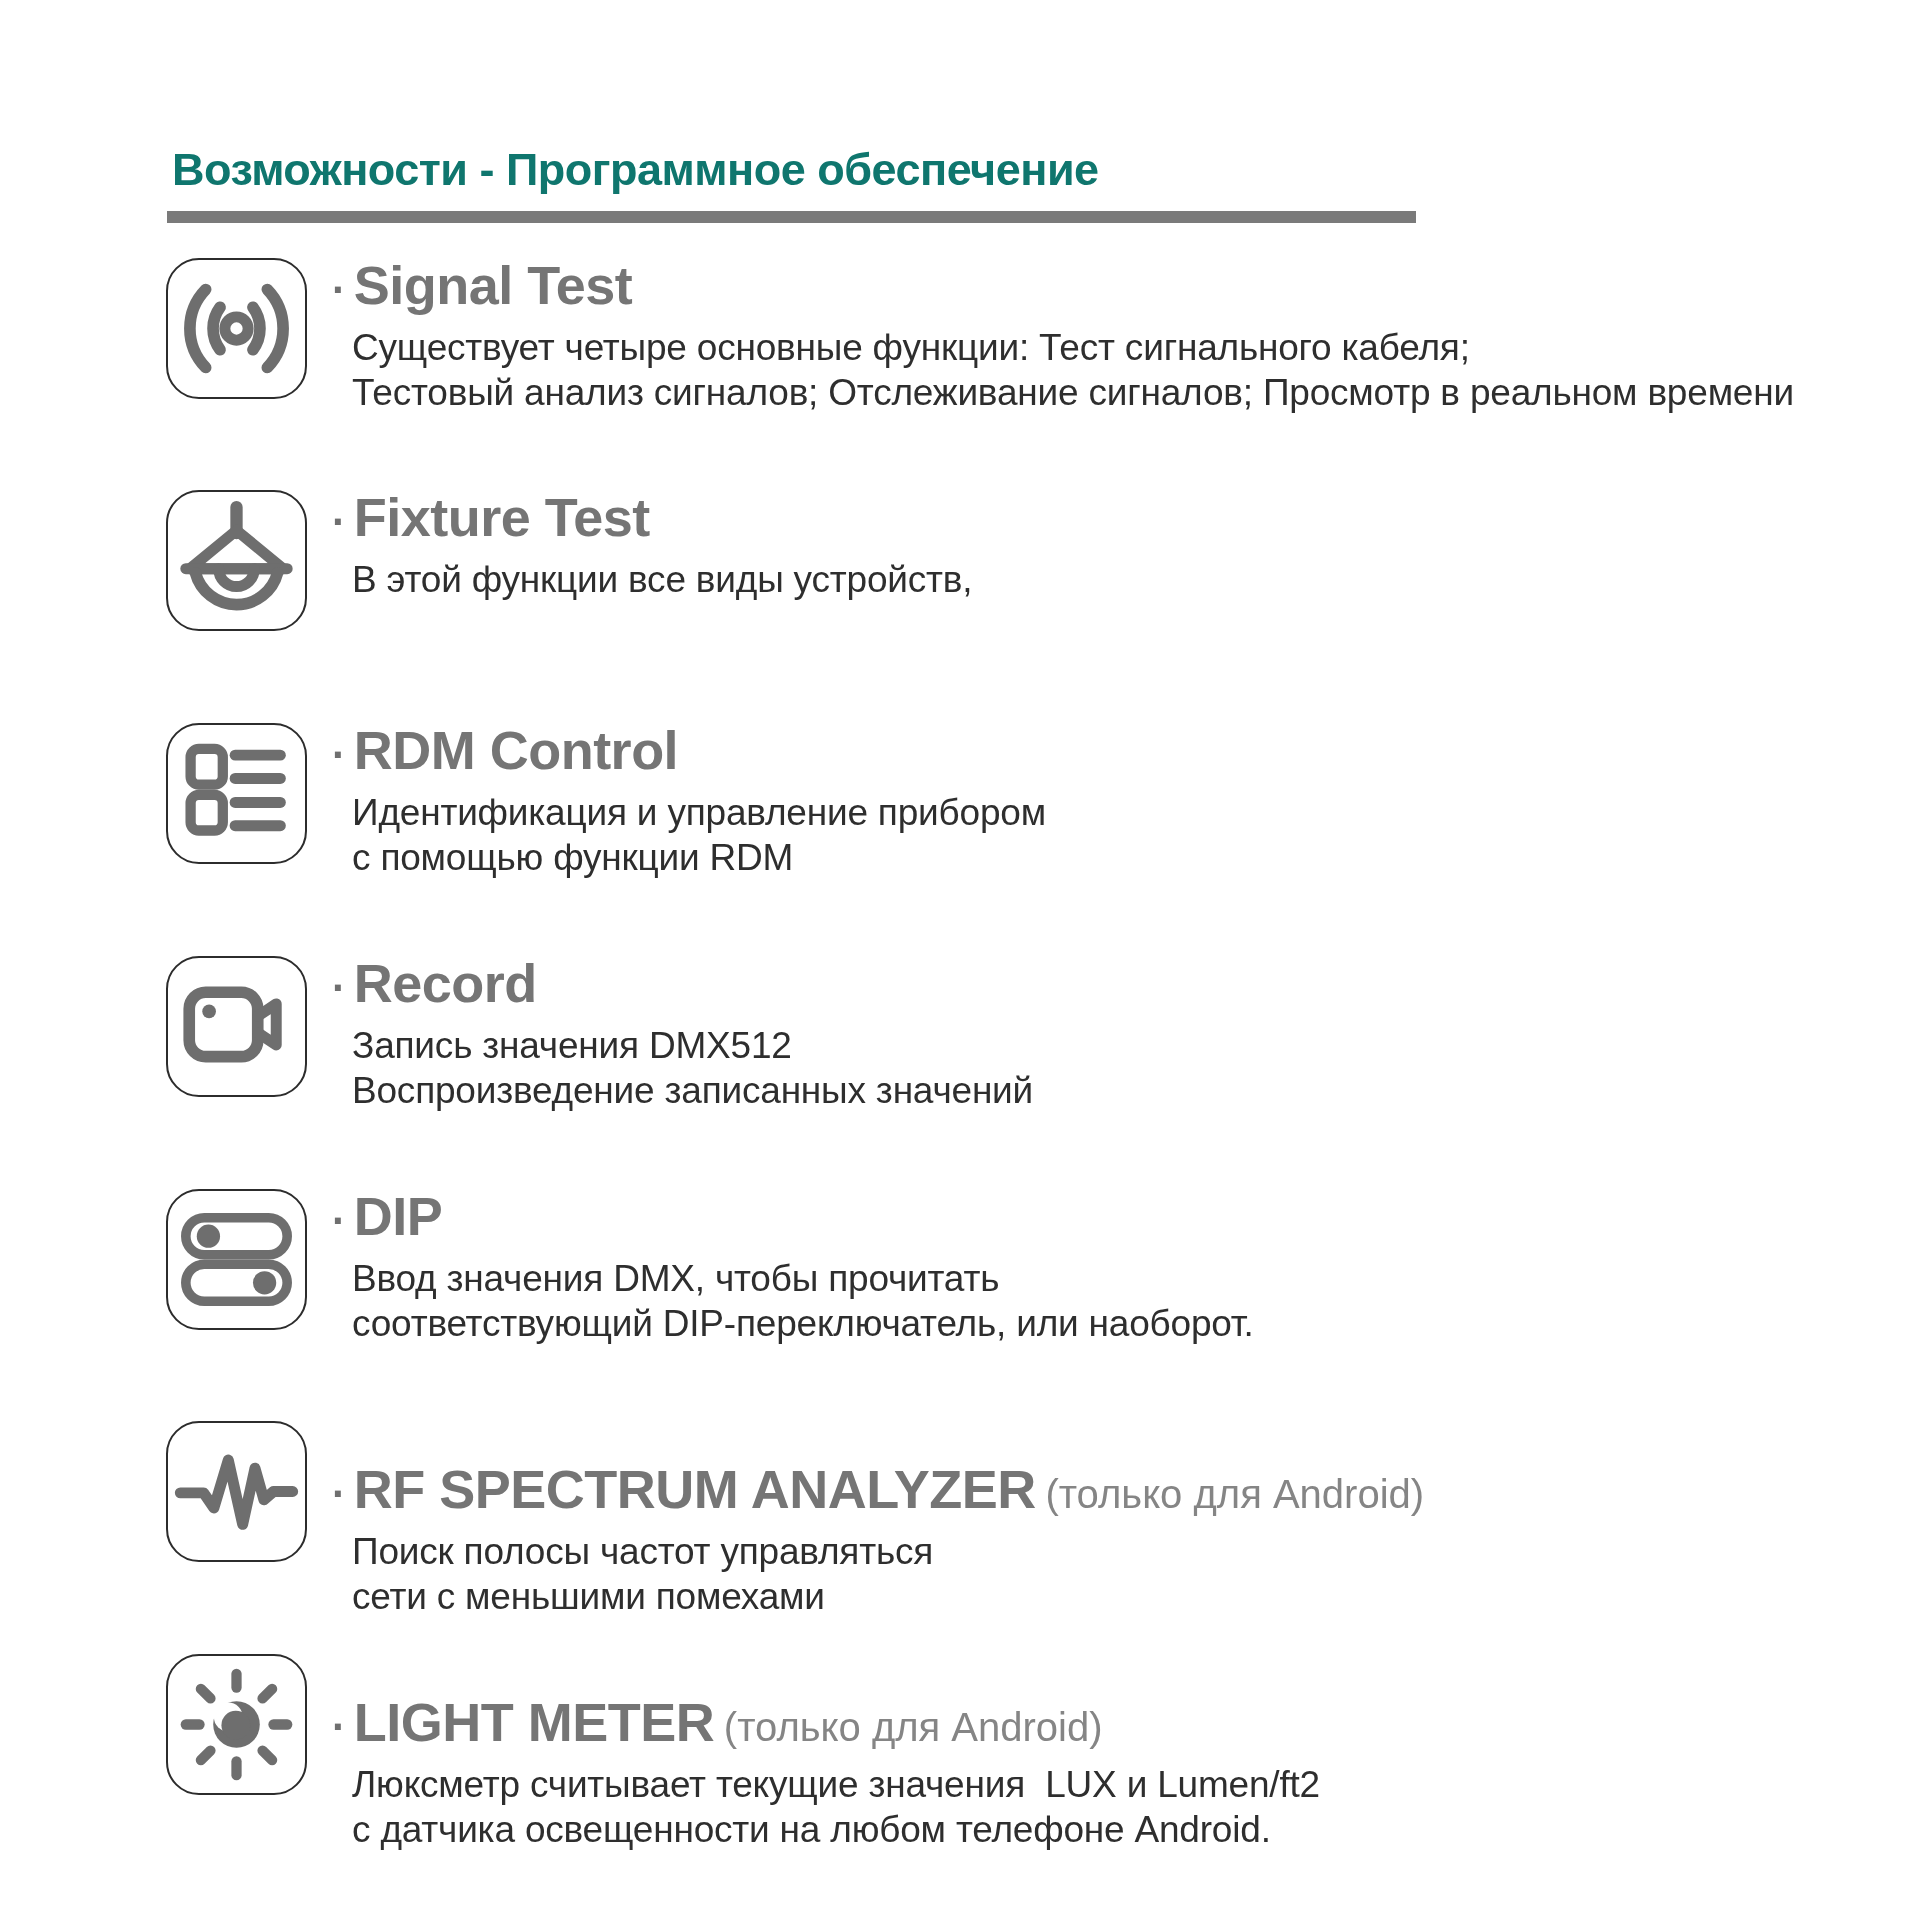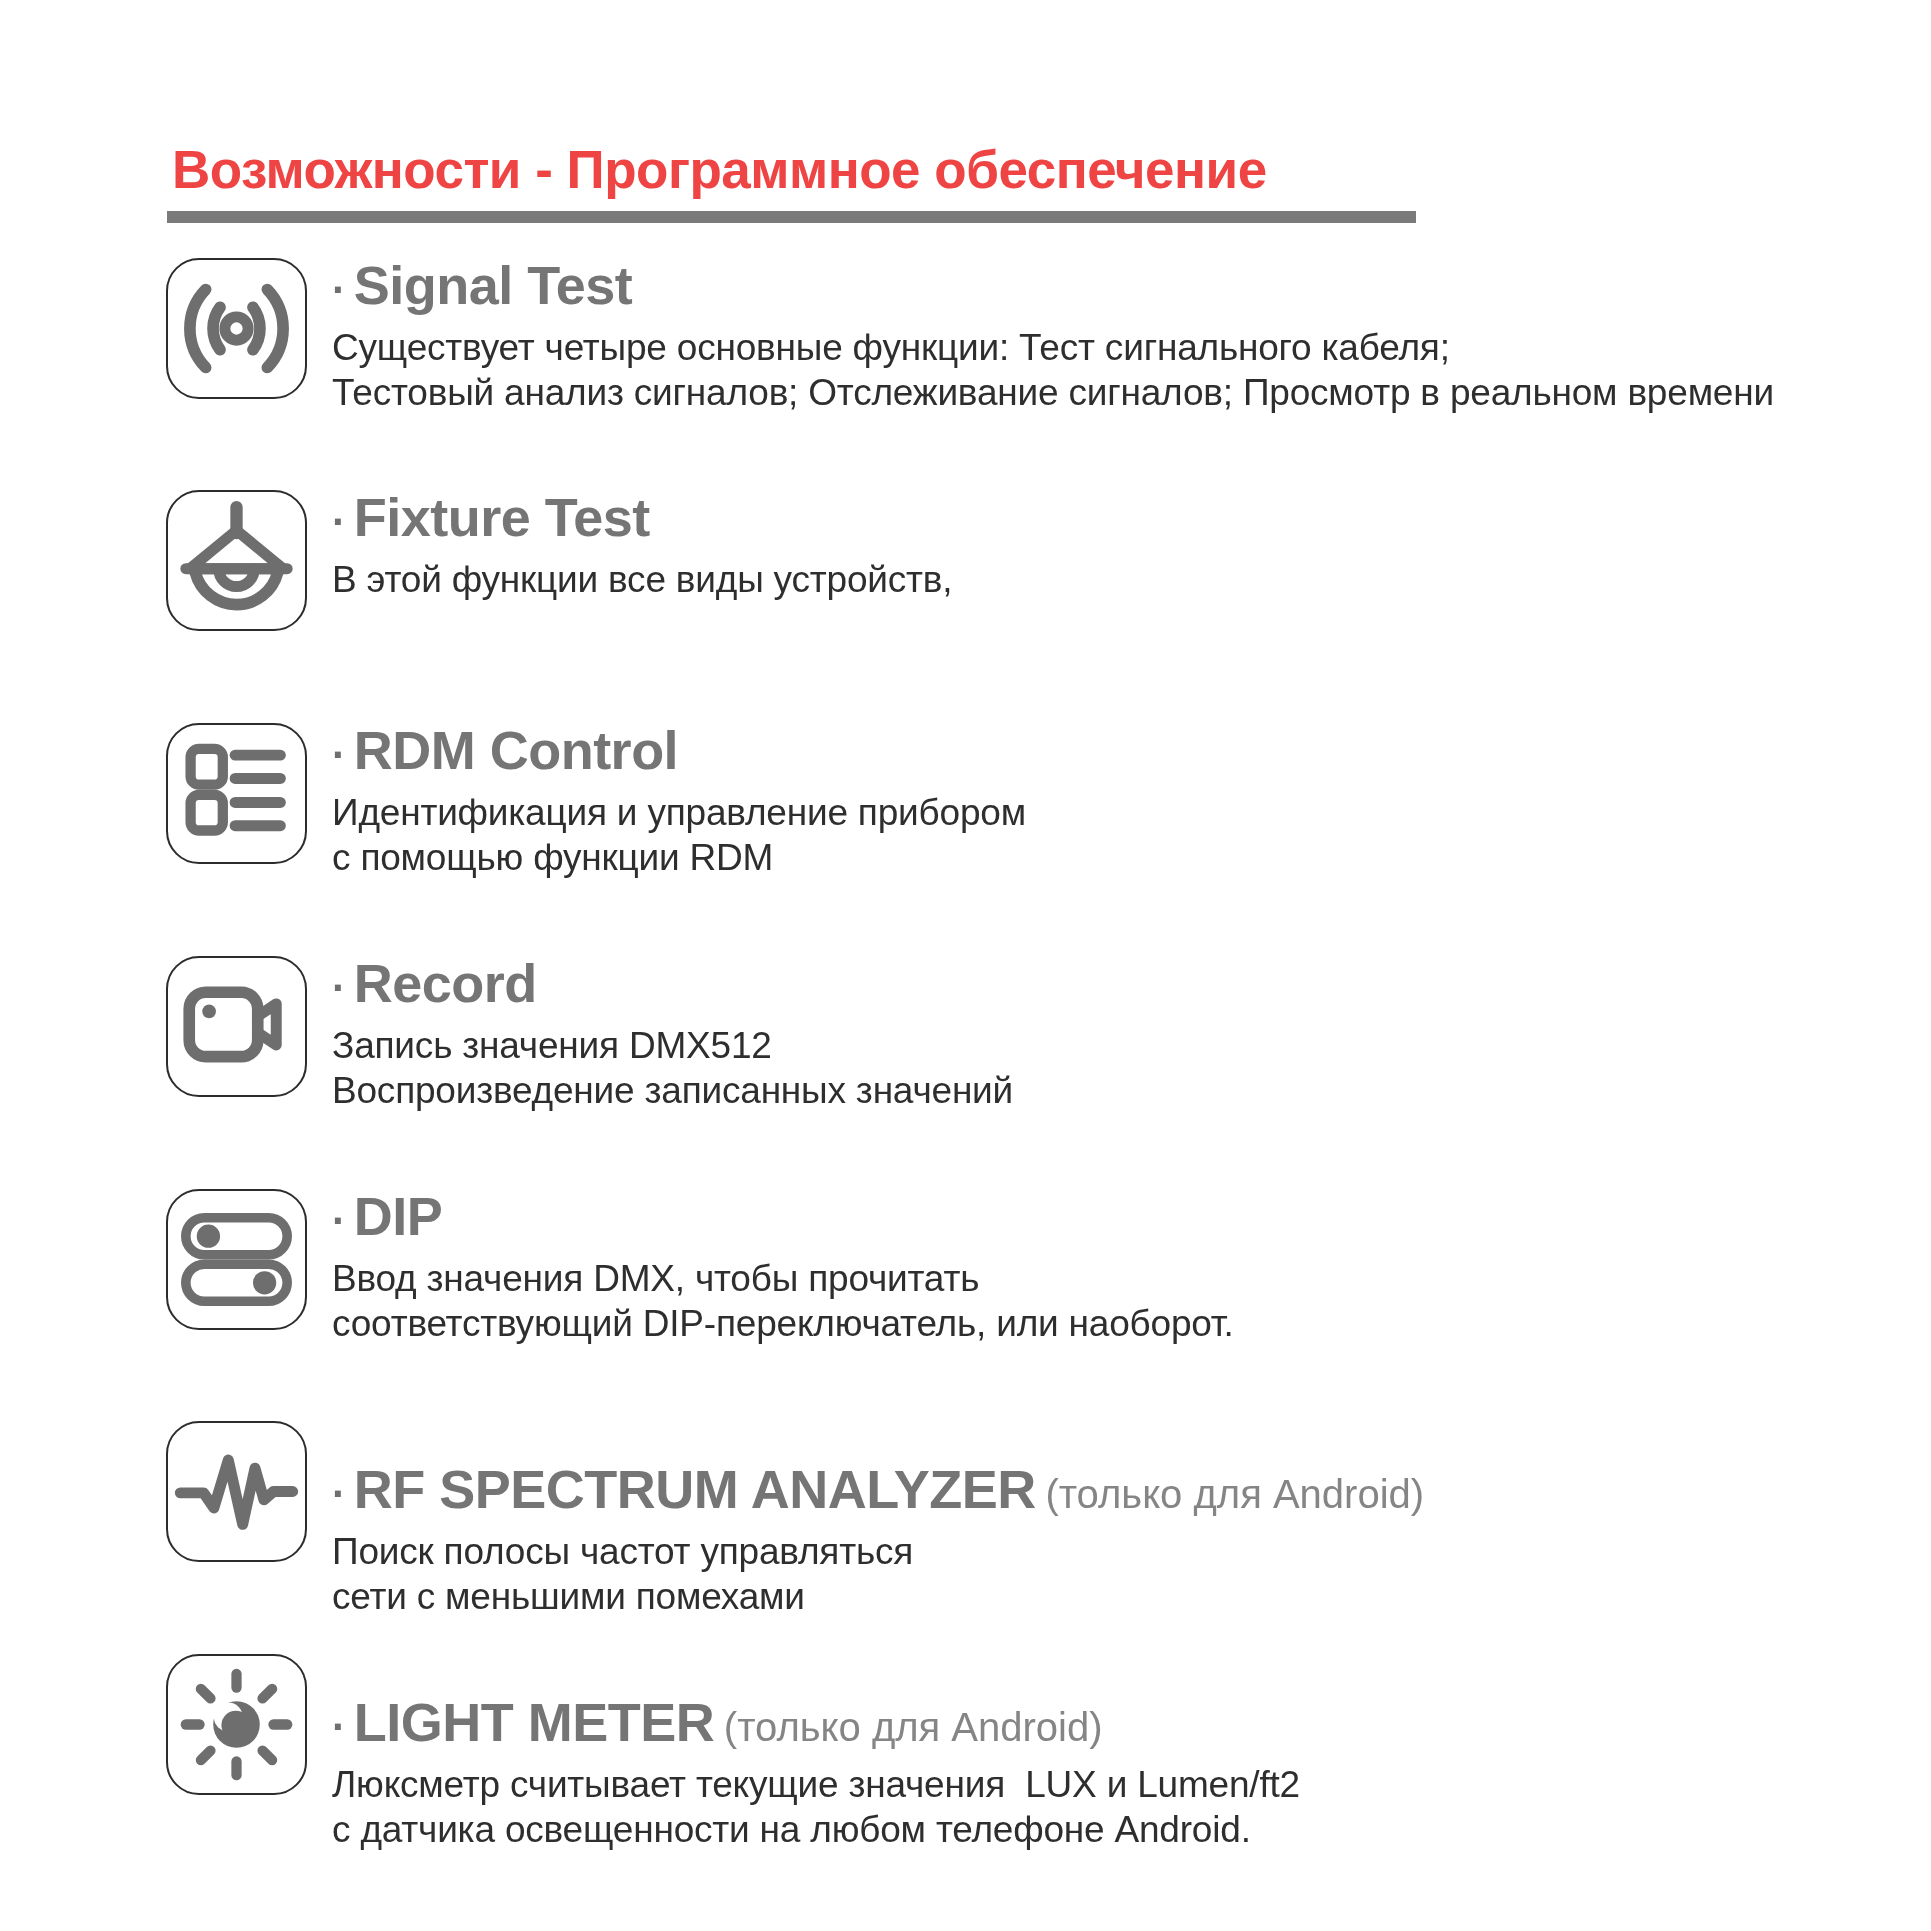--- a/index.html
+++ b/index.html
@@ -2,38 +2,38 @@
 <html><head>
 <meta charset="utf-8">
 <style>
   html,body{margin:0;padding:0;background:#ffffff;}
   .canvas{
     position:relative;width:1931px;height:1931px;background:#ffffff;overflow:hidden;
     font-family:"Liberation Sans","DejaVu Sans",sans-serif;
   }
   .page-title{
     position:absolute;left:172px;top:141px;
-    font-size:53px;font-weight:bold;color:#ef4444;letter-spacing:-0.5px;line-height:58px;
+    font-size:45px;font-weight:bold;color:#0f766e;letter-spacing:-0.5px;line-height:58px;
     white-space:nowrap;
   }
   .title-rule{
     position:absolute;left:167px;top:211px;width:1249px;height:11.6px;background:#7a7a7a;
   }
   .feature{position:absolute;left:166px;display:flex;}
   .icon-box{
     flex:0 0 auto;width:137px;height:137px;border:2.9px solid #2c2c2c;border-radius:33px;
     background:#ffffff;display:flex;align-items:center;justify-content:center;
   }
   .icon-box svg{display:block;}
   .content{margin-left:25px;padding-top:1.9px;}
   .title-line{display:flex;align-items:baseline;line-height:50px;white-space:nowrap;}
   .bullet{font-size:42px;font-weight:bold;color:#6f6f6f;margin-right:7.7px;}
   .f-title{font-size:54px;font-weight:bold;color:#757575;letter-spacing:-0.5px;}
   .f-suffix{font-size:40px;font-weight:normal;color:#858585;margin-left:9.7px;margin-top:46px;}
-  .body{margin-top:9.7px;}
+  .body{margin-top:9.7px;margin-left:20px;}
   .body div{
     font-size:37px;line-height:45px;color:#2e2e2e;letter-spacing:-0.2px;
     white-space:pre-wrap;
   }
   
   .f0{top:258px}.f1{top:490px}.f2{top:723px}.f3{top:956px}.f4{top:1189px}.f5{top:1421px}.f6{top:1654px}
   .glyph{stroke:#6e6e6e;fill:none;stroke-linecap:round;stroke-linejoin:round;}
   .glyph-fill{fill:#6e6e6e;stroke:none;}
 </style>
 </head>

